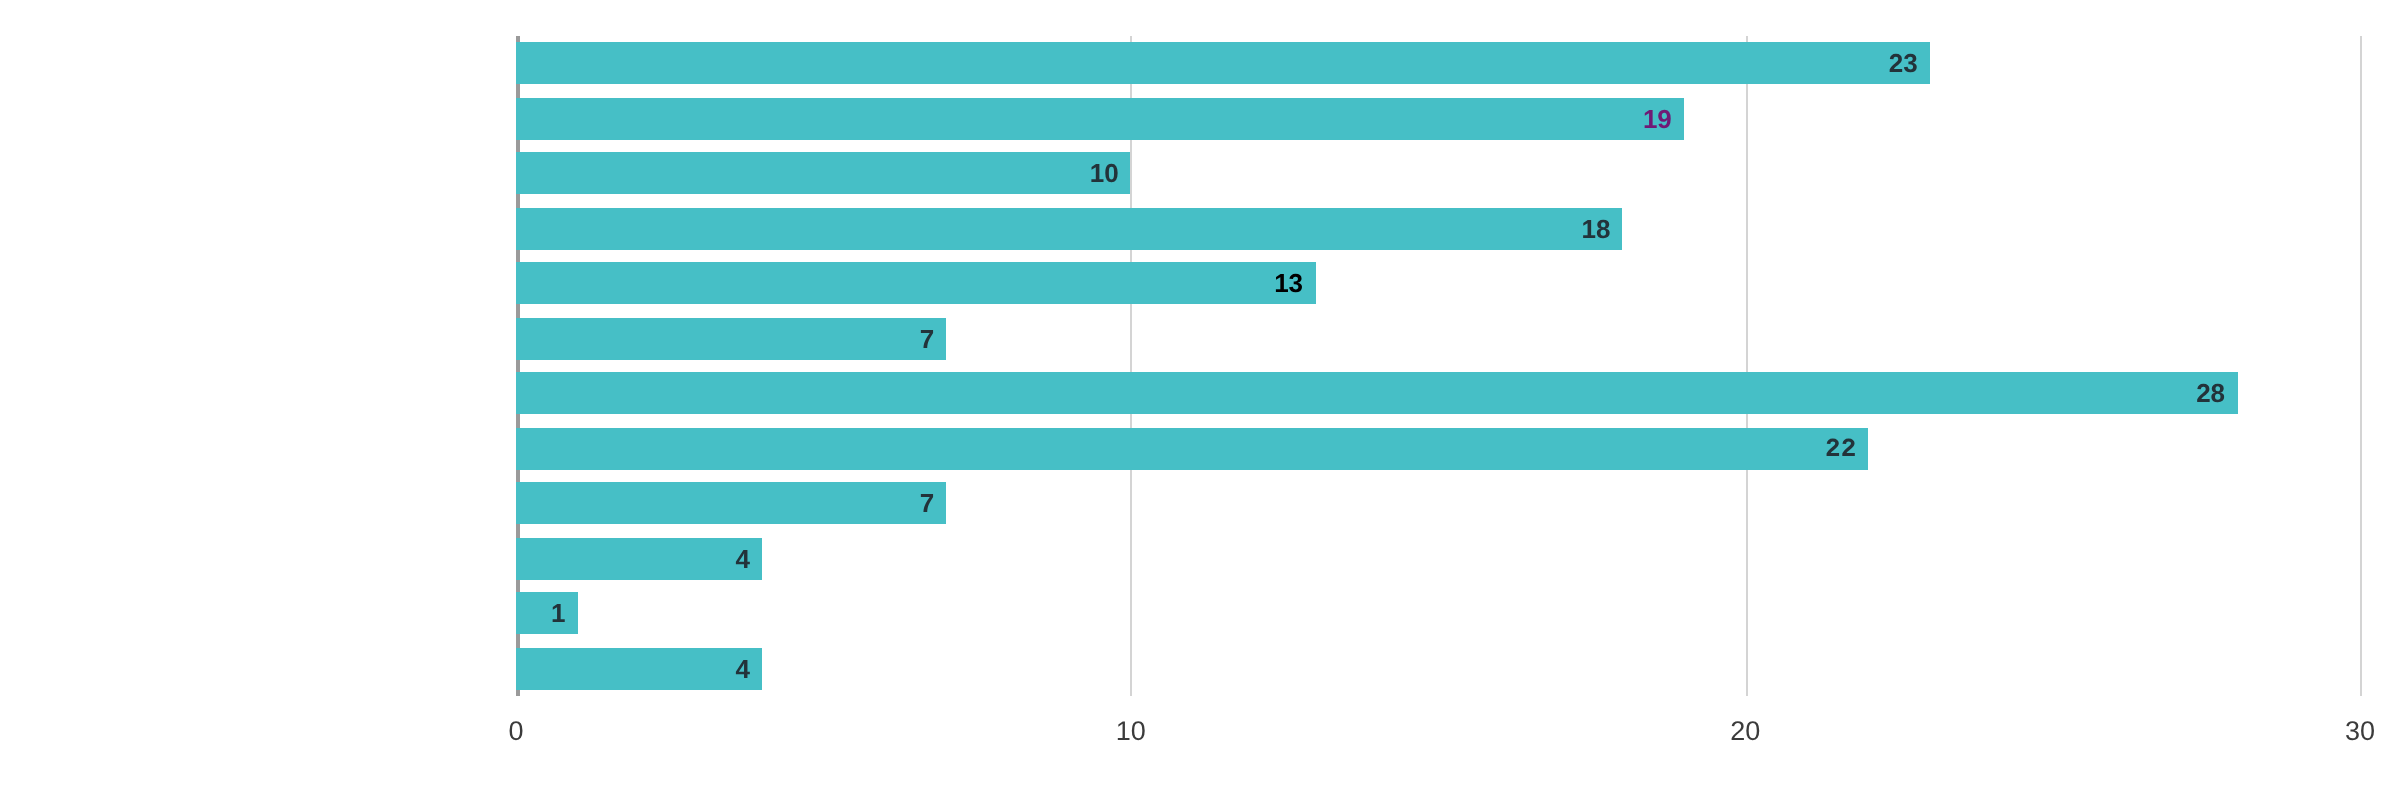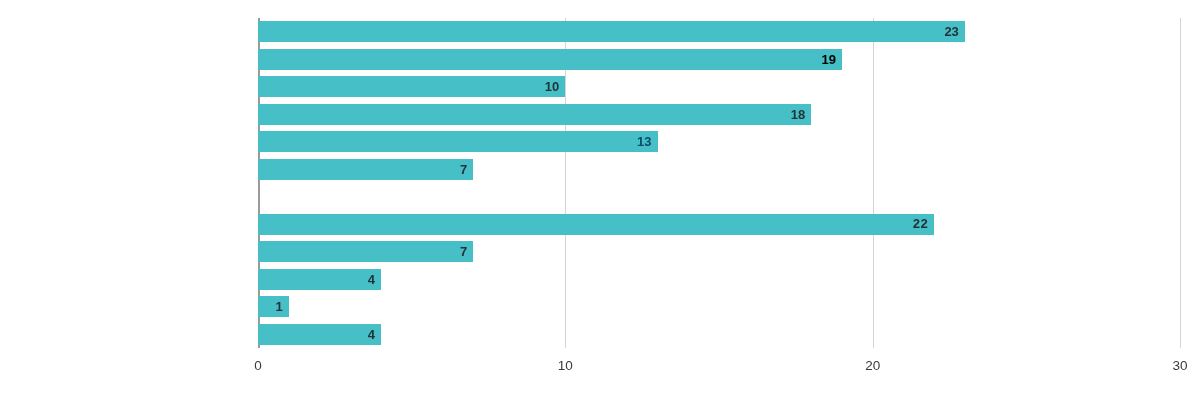--- a/index.html
+++ b/index.html
@@ -107,41 +107,46 @@
         <div class="gridline" style="left: 922px;"></div>
       </div>
     <div class="rows" id="rows">
         <div class="bar-row" style="top: 0px;">
           <div class="bar" style="width: 706.867px; background: rgb(70, 191, 198);">
             <span class="bar-value" style="color: rgb(35, 51, 58);">23</span>
           </div>
         </div>
         <div class="bar-row" style="top: 27.5px;">
           <div class="bar" style="width: 583.933px; background: rgb(70, 191, 198);">
-            <span class="bar-value" style="color: #000000;">19</span>
+            <span class="bar-value" style="color: #701a75;">19</span>
           </div>
         </div>
         <div class="bar-row" style="top: 55px;">
           <div class="bar" style="width: 307.333px; background: rgb(70, 191, 198);">
             <span class="bar-value" style="color: rgb(35, 51, 58);">10</span>
           </div>
         </div>
         <div class="bar-row" style="top: 82.5px;">
           <div class="bar" style="width: 553.2px; background: rgb(70, 191, 198); padding-left: 20px;">
             <span class="bar-value" style="color: rgb(35, 51, 58);">18</span>
           </div>
         </div>
         <div class="bar-row" style="top: 110px;">
           <div class="bar" style="width: 399.533px; background: rgb(70, 191, 198);">
-            <span class="bar-value" style="color: #0c4a6e;">13</span>
+            <span class="bar-value" style="color: #000000;">13</span>
           </div>
         </div>
         <div class="bar-row" style="top: 137.5px;">
           <div class="bar" style="width: 215.133px; background: rgb(70, 191, 198);">
             <span class="bar-value" style="color: rgb(35, 51, 58);">7</span>
+          </div>
+        </div>
+        <div class="bar-row" style="top: 165px;">
+          <div class="bar" style="width: 860.533px; background: rgb(70, 191, 198);">
+            <span class="bar-value" style="color: rgb(35, 51, 58);">28</span>
           </div>
         </div>
         <div class="bar-row" style="top: 192.5px;">
           <div class="bar" style="width: 676.133px; background: rgb(70, 191, 198);">
             <span class="bar-value" style="color: rgb(35, 51, 58); font-family: Liberation Mono, monospace;">22</span>
           </div>
         </div>
         <div class="bar-row" style="top: 220px;">
           <div class="bar" style="width: 215.133px; background: rgb(70, 191, 198);">
             <span class="bar-value" style="color: rgb(35, 51, 58);">7</span>

